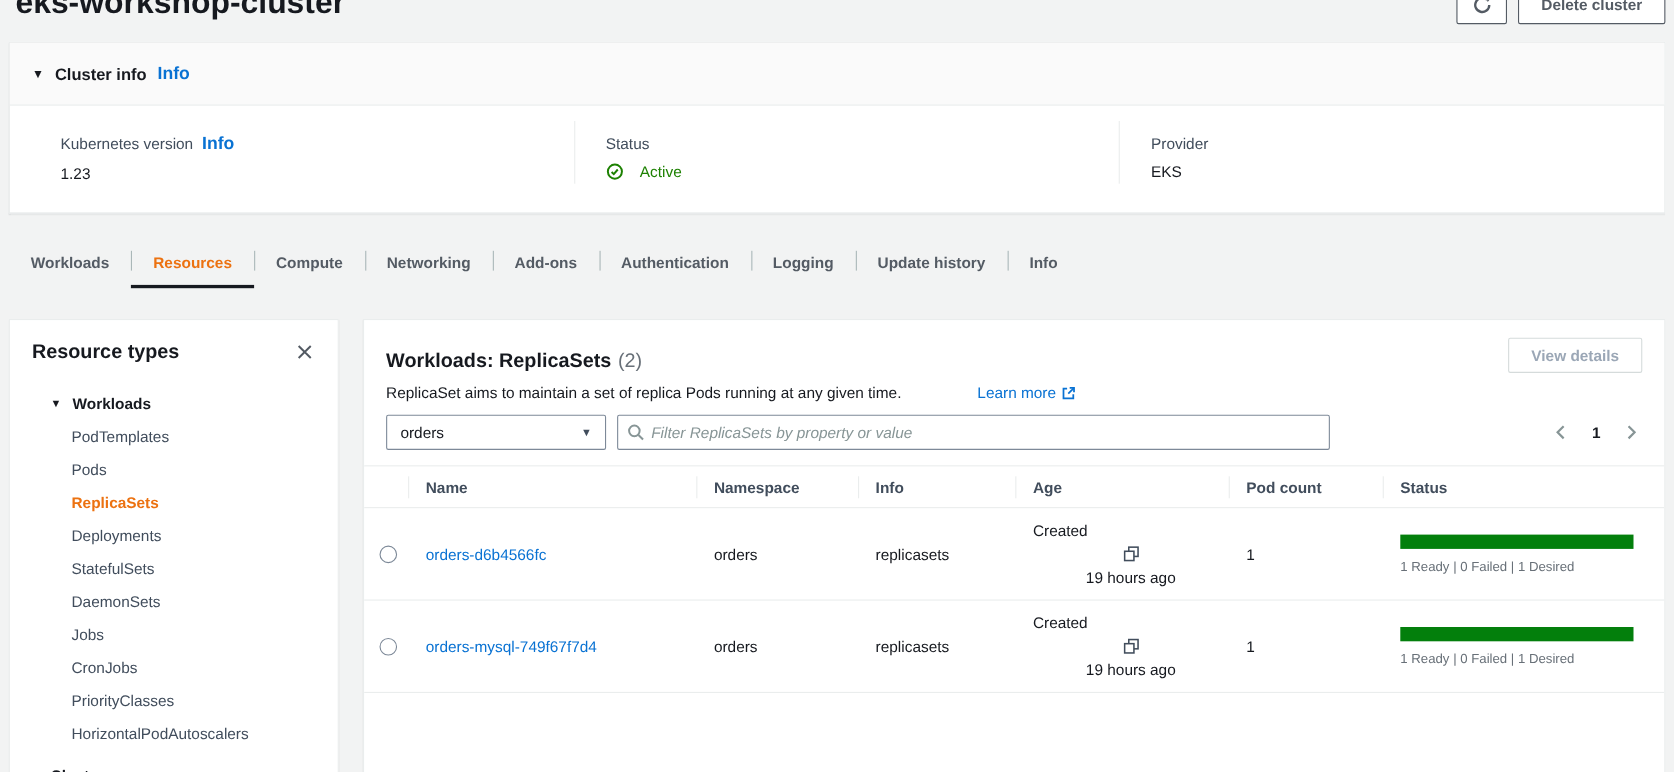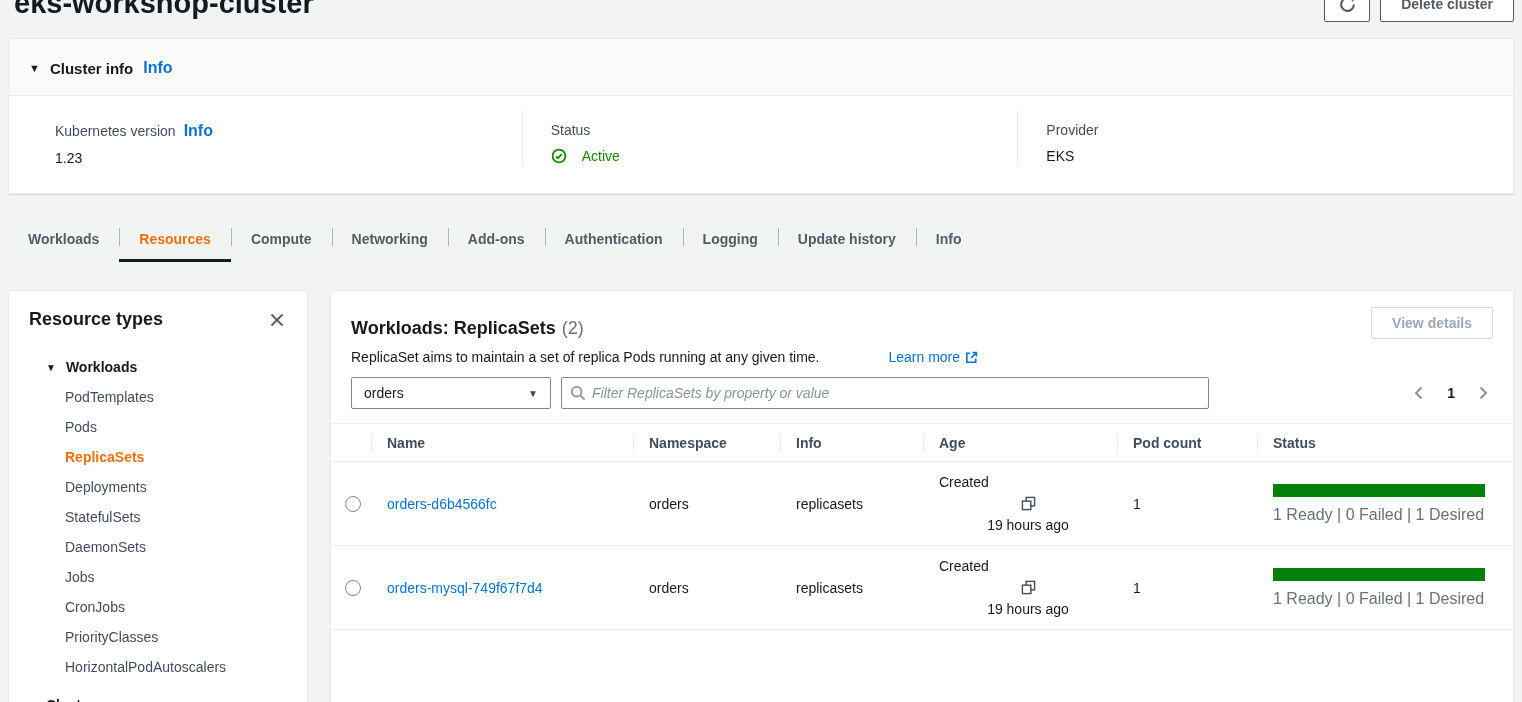--- a/index.html
+++ b/index.html
@@ -115,21 +115,21 @@
   .col-age { width: 194px; flex: none; }
   .col-pod { width: 140px; flex: none; }
   .col-status { flex: 1; }
   .radio {
     width: 16px; height: 16px; border: 1px solid #7d8998; border-radius: 50%;
     background: #fff; cursor: pointer; margin-left: 8px;
   }
   .res-link { color: #0972d3; text-decoration: none; cursor: pointer; }
   .age-line2 { display: flex; align-items: center; gap: 6px; margin-top: 6px; flex-direction: column; }
   .status-bar { height: 13px; width: 212px; background: #037f0c; }
-  .status-text { margin-top: 9px; font-size: 16px; color: #687078; }
+  .status-text { margin-top: 9px; font-size: 12px; color: #687078; }
   svg { display: block; }
 </style>
 </head>
 <body>
 
 <div class="page-header">
   <h1 class="page-title">eks-workshop-cluster</h1>
   <div class="header-actions">
     <button class="btn icon-only">
       <span>

